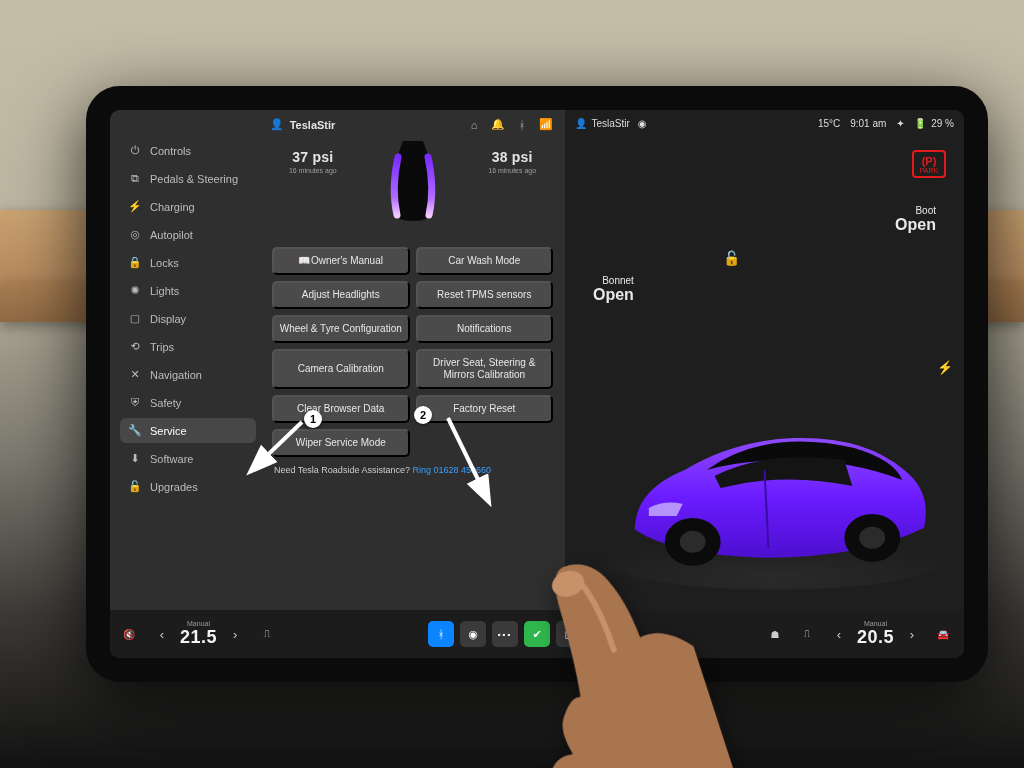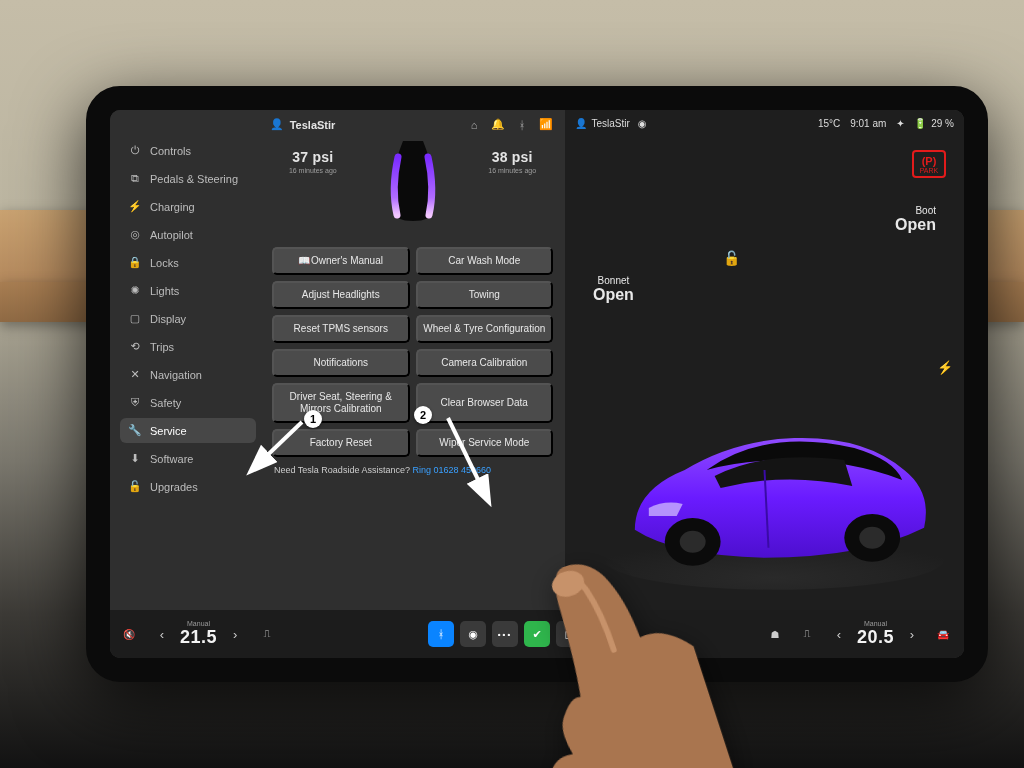--- a/index.html
+++ b/index.html
@@ -62,21 +62,21 @@
   .tile-grid{display:grid;grid-template-columns:1fr 1fr;gap:6px;padding:0 6px;position:relative;}
   .tile{background:var(--tile);color:#e8e8e8;font-size:10px;font-weight:500;display:flex;align-items:center;justify-content:center;text-align:center;padding:6px 4px;border-radius:5px;min-height:28px;line-height:1.18;}
   .assist{margin-top:8px;font-size:9px;color:#cdcdcd;padding:0 8px 4px;}
   .assist a{color:var(--link);}
   
   .car-panel{background:#1e1e1e;position:relative;overflow:hidden;}
   .status-strip{position:absolute;top:4px;left:0;right:0;display:flex;gap:10px;align-items:center;justify-content:flex-end;padding:4px 10px;color:#ddd;font-size:10px;}
   .status-strip .grow{flex:1;display:flex;gap:8px;align-items:center;}
   .chip{display:flex;align-items:center;gap:4px;}
   .park-badge{position:absolute;top:40px;right:18px;width:30px;height:24px;border:2px solid var(--red);border-radius:4px;color:var(--red);font-size:7px;display:flex;flex-direction:column;align-items:center;justify-content:center;gap:0;}
-  .boot,.bonnet{position:absolute;color:#e8e8e8;font-size:10px;text-align:center;}
+  .boot,.bonnet{position:absolute;color:#e8e8e8;font-size:10px;text-align:right;}
   .boot{top:95px;right:28px;text-align:right;}
   .bonnet{top:165px;left:28px;}
   .boot .big,.bonnet .big{font-weight:700;font-size:16px;}
   .lock-ic{position:absolute;top:140px;left:158px;color:#eee;font-size:14px;}
   .bolt-ic{position:absolute;right:10px;top:250px;color:#ccc;font-size:13px;}
   
   .dock{background:#1c1c1c;display:flex;align-items:center;padding:0 6px;gap:4px;color:#ccc;font-size:10px;position:relative;}
   .dock .grow{flex:1;display:flex;justify-content:center;gap:6px;}
   .dock-btn{width:28px;height:28px;display:flex;align-items:center;justify-content:center;border-radius:6px;}
   .app-btn{width:26px;height:26px;border-radius:5px;display:flex;align-items:center;justify-content:center;font-size:11px;color:#fff;}
@@ -198,21 +198,20 @@
           </div>
         </div>
 
         <div class="tile-grid">
           <button class="tile">
               <span>📖 </span>
               <span>Owner's Manual</span>
             </button>
           <button class="tile">Car Wash Mode</button>
           <button class="tile">Adjust Headlights</button>
-          <button class="tile">Towing</button>
           <button class="tile">Reset TPMS sensors</button>
           <button class="tile">Wheel &amp; Tyre Configuration</button>
           <button class="tile">Notifications</button>
           <button class="tile">Camera Calibration</button>
           <button class="tile">Driver Seat, Steering &amp; Mirrors Calibration</button>
           <button class="tile">Clear Browser Data</button>
           <button class="tile">Factory Reset</button>
           <button class="tile">Wiper Service Mode</button>
         </div>
 

